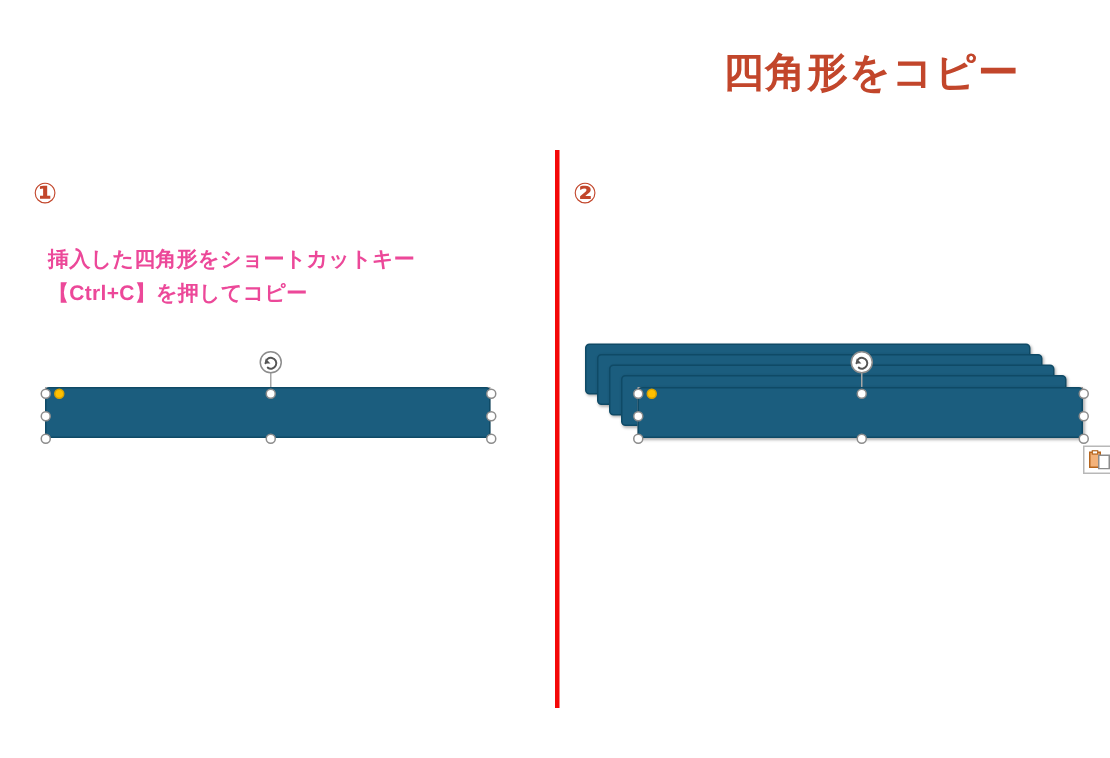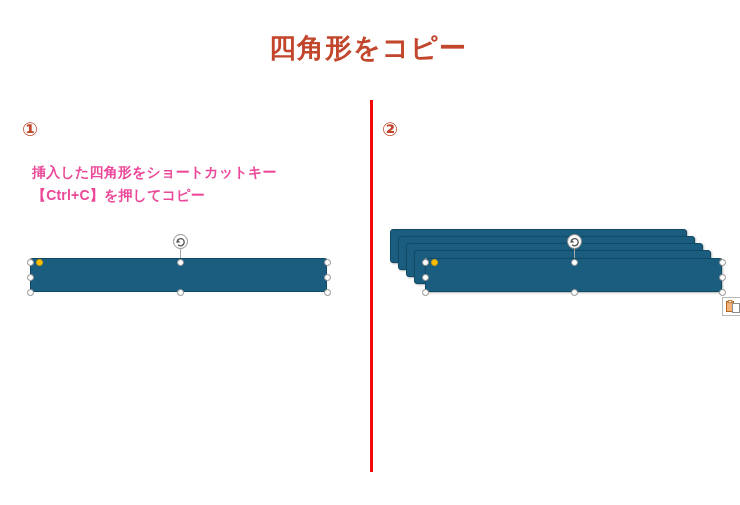--- a/index.html
+++ b/index.html
@@ -18,27 +18,26 @@
     background: #ffffff;
     overflow: hidden;
   }
 
   
   #page-title {
     position: absolute;
     left: 0;
     top: 30px;
     width: 680px;
-    text-align: center;
+    text-align: right;
     font-size: 27px;
     font-weight: bold;
     letter-spacing: 1px;
     color: #c2462b;
     white-space: nowrap;
-    margin-left: 28px;
   }
 
   
   #divider {
     position: absolute;
     left: 370px;
     top: 100px;
     width: 3px;
     height: 372px;
     background: #f40808;

